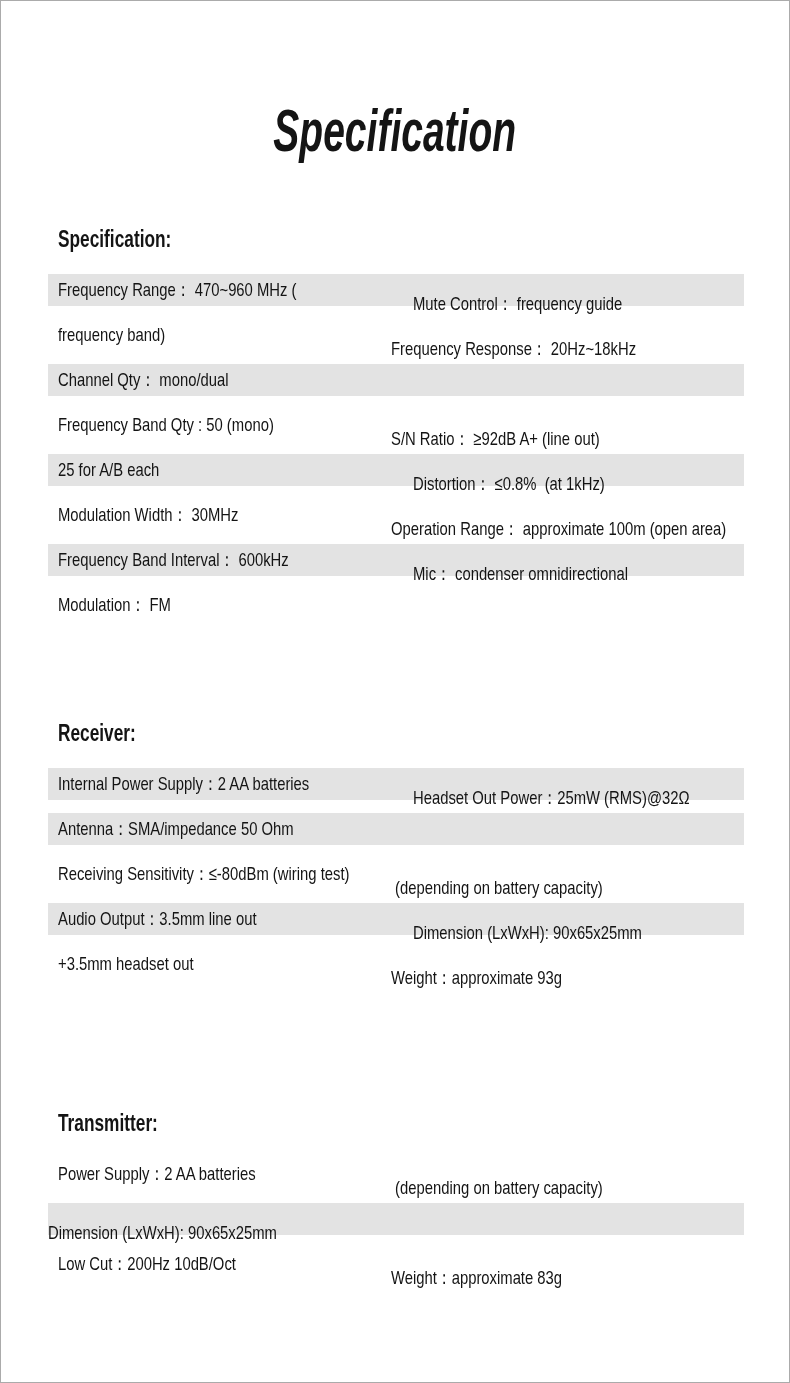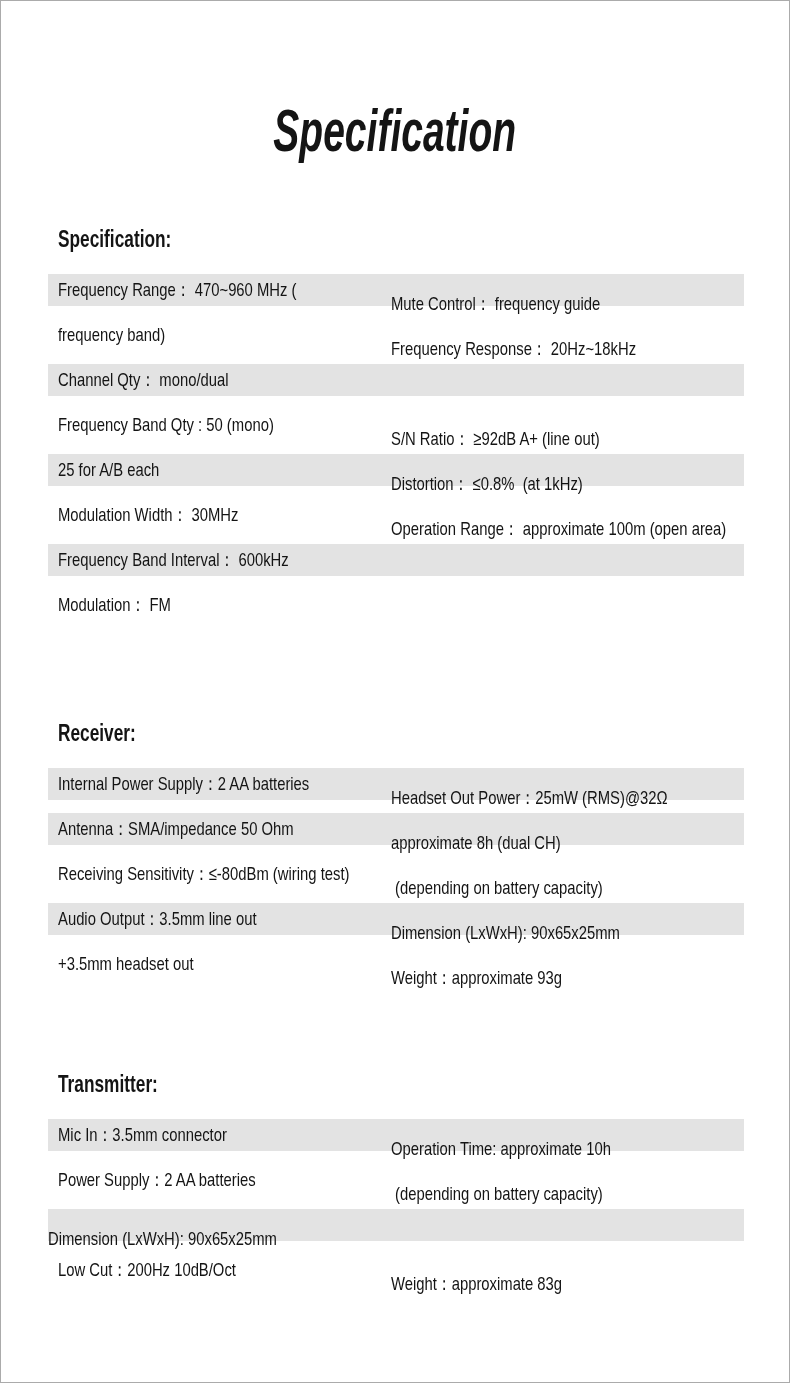--- a/index.html
+++ b/index.html
@@ -42,40 +42,40 @@
     font-style:italic;
   }
   .main-title .cond{transform:scaleX(0.65);}
   .spec-section{
     position:absolute;
     left:0;
     width:100%;
   }
   .section-1{top:221px;}
   .section-2{top:715px;}
-  .section-3{top:1066px;}
+  .section-3{top:1105px;}
   .section-heading{
     margin-left:57px;
     font-size:24px;
     line-height:34px;
     font-weight:700;
     margin-bottom:18px;
   }
   .section-heading .cond{transform:scaleX(0.72);}
   .spec-table{
     margin-left:47px;
     width:696px;
   }
   .spec-row{
     display:flex;
     align-items:center;
     height:32px;
     margin-bottom:13px;
   }
-  .spec-row.stripe{background:var(--stripe);}
+  .spec-row.stripe{background:var(--stripe);gap:22px;}
   .cell{overflow:visible;}
   .cell-left{
     width:343px;
     flex:0 0 343px;
     padding-left:10px;
   }
   .cell-right{flex:1;margin-top:28px;}
   .cell-text{
     font-size:19px;
     line-height:32px;
@@ -110,61 +110,57 @@
         <div class="spec-row stripe">
           <div class="cell cell-left"><span class="cond cond-left cell-text">25 for A/B each</span></div>
           <div class="cell cell-right"><span class="cond cond-left cell-text">Distortion： ≤0.8%  (at 1kHz)</span></div>
         </div>
         <div class="spec-row">
           <div class="cell cell-left"><span class="cond cond-left cell-text">Modulation Width： 30MHz</span></div>
           <div class="cell cell-right"><span class="cond cond-left cell-text">Operation Range： approximate 100m (open area)</span></div>
         </div>
         <div class="spec-row stripe">
           <div class="cell cell-left"><span class="cond cond-left cell-text">Frequency Band Interval： 600kHz</span></div>
+          <div class="cell cell-right"><span class="cond cond-left cell-text">Mic： condenser omnidirectional</span></div>
         </div>
         <div class="spec-row">
           <div class="cell cell-left"><span class="cond cond-left cell-text">Modulation： FM</span></div>
           <div class="cell cell-right"><span class="cond cond-left cell-text"></span></div>
         </div>
       </div>
   </section>
 
   <section class="spec-section section-2">
     <h2 class="section-heading"><span class="cond cond-left">Receiver:</span></h2>
     <div class="spec-table">
         <div class="spec-row stripe">
           <div class="cell cell-left"><span class="cond cond-left cell-text">Internal Power Supply：2 AA batteries</span></div>
           <div class="cell cell-right"><span class="cond cond-left cell-text">Headset Out Power：25mW (RMS)@32Ω</span></div>
         </div>
         <div class="spec-row stripe">
           <div class="cell cell-left"><span class="cond cond-left cell-text">Antenna：SMA/impedance 50 Ohm</span></div>
-          <div class="cell cell-right"><span class="cond cond-left cell-text">approximate 8h (dual CH)</span></div>
         </div>
         <div class="spec-row">
           <div class="cell cell-left"><span class="cond cond-left cell-text">Receiving Sensitivity：≤-80dBm (wiring test)</span></div>
           <div class="cell cell-right"><span class="cond cond-left cell-text"> (depending on battery capacity)</span></div>
         </div>
         <div class="spec-row stripe">
           <div class="cell cell-left"><span class="cond cond-left cell-text">Audio Output：3.5mm line out</span></div>
           <div class="cell cell-right"><span class="cond cond-left cell-text">Dimension (LxWxH): 90x65x25mm</span></div>
         </div>
         <div class="spec-row">
           <div class="cell cell-left"><span class="cond cond-left cell-text">+3.5mm headset out</span></div>
           <div class="cell cell-right"><span class="cond cond-left cell-text">Weight：approximate 93g</span></div>
         </div>
       </div>
   </section>
 
   <section class="spec-section section-3">
     <h2 class="section-heading"><span class="cond cond-left">Transmitter:</span></h2>
     <div class="spec-table">
-        <div class="spec-row stripe">
-          <div class="cell cell-left"><span class="cond cond-left cell-text">Mic In：3.5mm connector</span></div>
-          <div class="cell cell-right"><span class="cond cond-left cell-text">Operation Time: approximate 10h</span></div>
-        </div>
         <div class="spec-row">
           <div class="cell cell-left"><span class="cond cond-left cell-text">Power Supply：2 AA batteries</span></div>
           <div class="cell cell-right"><span class="cond cond-left cell-text"> (depending on battery capacity)</span></div>
         </div>
         <div class="spec-row stripe">
           <div class="cell cell-right"><span class="cond cond-left cell-text">Dimension (LxWxH): 90x65x25mm</span></div>
         </div>
         <div class="spec-row">
           <div class="cell cell-left"><span class="cond cond-left cell-text">Low Cut：200Hz 10dB/Oct</span></div>
           <div class="cell cell-right"><span class="cond cond-left cell-text">Weight：approximate 83g</span></div>

